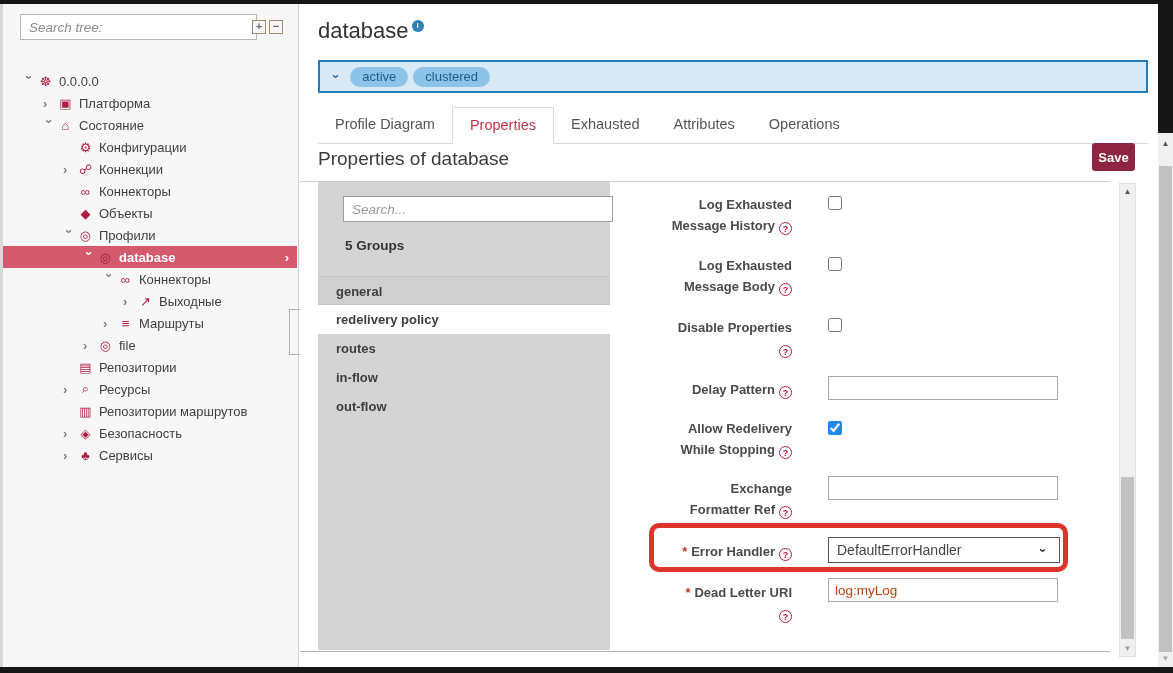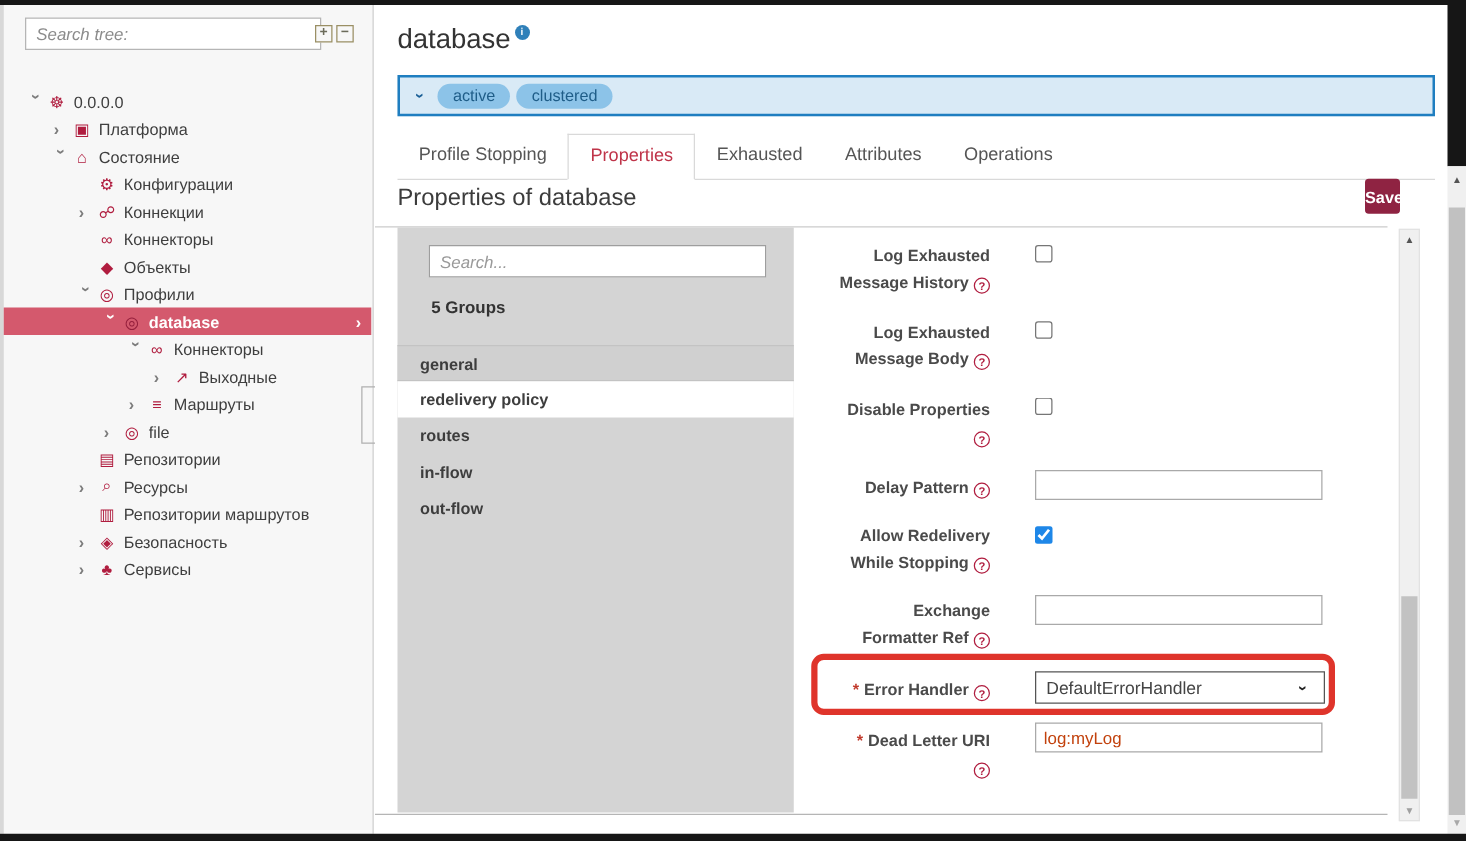--- a/index.html
+++ b/index.html
@@ -55,29 +55,29 @@
   .badge { display:inline-block; height:20px; line-height:20px; padding:0 12px; margin-right:5px;
            background:#8cc3e8; color:#1f5d88; border-radius:10px; font-size:13px; }
 
   .tabs { position:absolute; left:18px; top:103px; width:830px; height:37px;
           display:flex; border-bottom:1px solid #d9d9d9; }
   .tab { padding:9px 17px 0 17px; font-size:14.5px; color:#555; cursor:pointer; height:37px; }
   .tab.active { background:#fff; border:1px solid #d9d9d9; border-bottom:1px solid #fff;
                 color:#bf3449; margin-bottom:-1px; }
 
   .section-title { position:absolute; left:18px; top:144px; font-size:19px; color:#3c3c3c; }
-  .save-btn { position:absolute; left:792px; top:139px; width:28px; height:28px;
+  .save-btn { position:absolute; left:792px; top:139px; width:43px; height:28px;
               background:#8f2342; color:#fff; border:none; border-radius:3px;
               font:bold 13px "Liberation Sans", sans-serif; cursor:pointer; }
 
   .content-top-line    { position:absolute; left:0; top:177px; width:810px; border-top:1px solid #cccccc; }
   .content-bottom-line { position:absolute; left:0; top:647px; width:810px; border-top:1px solid #b5b5b5; }
 
   
-  .groups-panel { position:absolute; left:18px; top:178px; width:317px; height:468px; background:#d4d4d4; }
+  .groups-panel { position:absolute; left:18px; top:178px; width:292px; height:468px; background:#d4d4d4; }
   .groups-search { position:absolute; left:25px; top:14px; width:270px; height:26px;
                    border:1px solid #9e9e9e; background:#fff; padding:0 8px;
                    font:italic 13.5px "Liberation Sans", sans-serif; color:#555; }
   .groups-search::placeholder { color:#999; font-style:italic; }
   .groups-count { position:absolute; left:27px; top:56px; font-size:13.5px; font-weight:bold; color:#333; }
   .group-list { position:absolute; left:0; top:94px; width:100%; }
   .group-item { height:29px; line-height:29px; padding-left:18px; font-size:13px;
                 font-weight:bold; color:#3d3d3d; cursor:pointer; }
   .group-item.dim { background:#d0d0d0; border-top:1px solid #c3c3c3; border-bottom:1px solid #c3c3c3; }
   .group-item.sel { background:#ffffff; }
@@ -236,21 +236,21 @@
       <span>database</span><span class="info-dot">i</span>
     </div>
 
     <div class="status-banner">
       <span class="banner-chev">›</span>
       <span class="badge">active</span>
       <span class="badge">clustered</span>
     </div>
 
     <div class="tabs">
-      <div class="tab">Profile Stopping</div>
+      <div class="tab">Profile Diagram</div>
       <div class="tab active">Properties</div>
       <div class="tab">Exhausted</div>
       <div class="tab">Attributes</div>
       <div class="tab">Operations</div>
     </div>
 
     <div class="section-title">Properties of database</div>
     <button class="save-btn">Save</button>
 
     <div class="content-top-line"></div>

